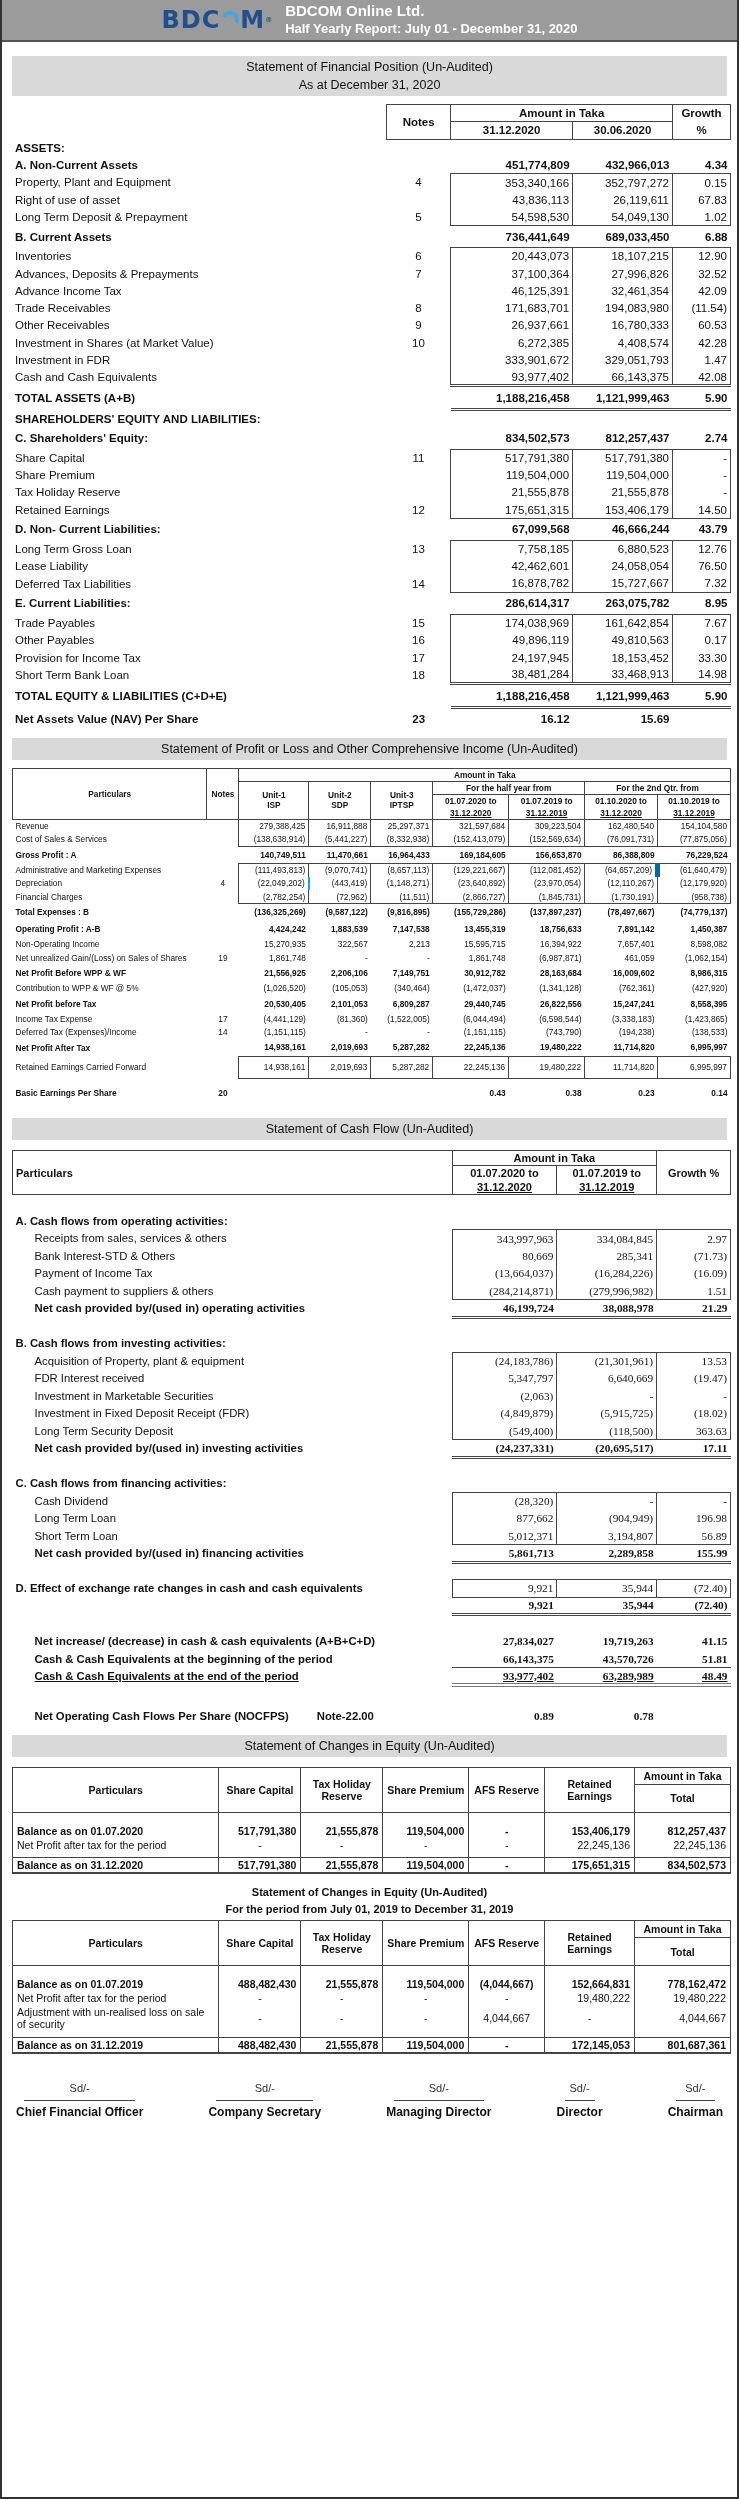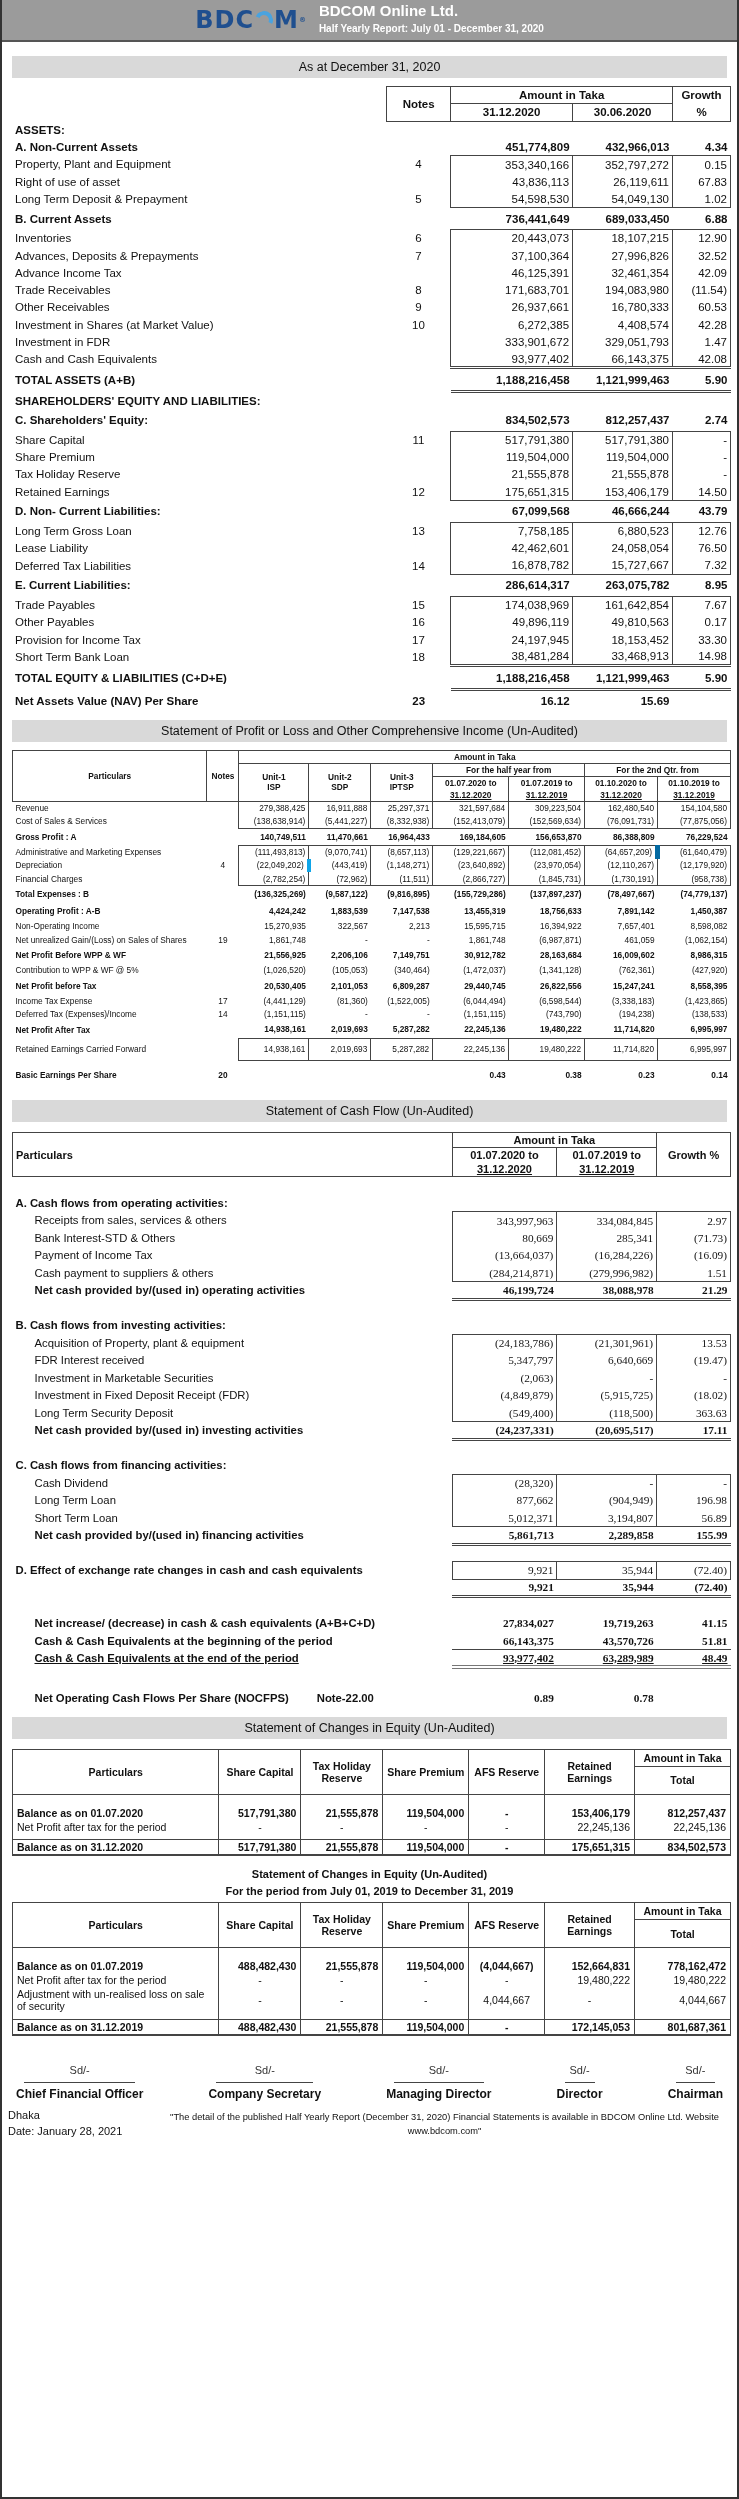--- a/index.html
+++ b/index.html
@@ -4,21 +4,21 @@
 <style>
   * { box-sizing: border-box; margin: 0; padding: 0; }
   body { width: 739px; height: 2499px; background: #fff; font-family: "Liberation Sans", sans-serif; color: #111; overflow: hidden; }
   .page { position: relative; width: 739px; height: 2499px; border: 2px solid #333; border-top: none; }
   .header { height: 42px; background: #9b9b9b; display: flex; align-items: center; justify-content: center; gap: 12px; border-bottom: 2px solid #555; }
   .logo { font-family: "DejaVu Sans", sans-serif; font-weight: 900; font-size: 24px; color: #1f4f8f; letter-spacing: 1px; display: flex; align-items: center; }
   .logo .wave { display: inline-block; width: 18px; height: 18px; border-radius: 50%; border: 4px solid #4aa3df; border-left-color: transparent; border-bottom-color: transparent; margin: 0 1px; transform: rotate(-20deg); }
   .logo sup { font-size: 7px; color: #1f4f8f; }
   .header-text { color: #fff; font-weight: bold; line-height: 18px; }
   .header-text .t1 { font-size: 15px; }
-  .header-text .t2 { font-size: 10px; }
+  .header-text .t2 { font-size: 13px; }
   .banner { background: #d9d9d9; margin: 0 10px; text-align: center; font-size: 12.5px; line-height: 18px; padding: 2px 0; }
   table { border-collapse: collapse; }
   .fp { margin: 0 10px; width: 719px; font-size: 11.5px; }
   .fp td { height: 17.3px; padding: 0 3px; white-space: nowrap; }
   .num { text-align: right; }
   .c { text-align: center; }
   .b { font-weight: bold; }
   .box { border-left: 1.5px solid #444; border-right: 1.5px solid #444; }
   .boxtop { border-top: 1.5px solid #444; }
   .boxbot { border-bottom: 1.5px solid #444; }
@@ -56,20 +56,21 @@
         <sup>®</sup>
     </div>
     <div class="header-text">
       <div class="t1">BDCOM Online Ltd.</div>
       <div class="t2">Half Yearly Report: July 01 - December 31, 2020</div>
     </div>
   </div>
 
   <div style="height:14px"></div>
   <div class="banner">
+    <div>Statement of Financial Position (Un-Audited)</div>
     <div>As at December 31, 2020</div>
   </div>
   <div style="height:8px"></div>
   <table class="fp" id="fp-table">
     <colgroup>
         <col style="width:375px">
         <col style="width:64px">
         <col style="width:122px">
         <col style="width:100px">
         <col style="width:58px">
@@ -400,21 +401,21 @@
           <td class="num" style="border-left:1px solid #444;border-right:1px solid #444;border-top:1px solid #444;">(9,070,741)</td>
           <td class="num" style="border-left:1px solid #444;border-right:1px solid #444;border-top:1px solid #444;">(8,657,113)</td>
           <td class="num" style="border-left:1px solid #444;border-right:1px solid #444;border-top:1px solid #444;">(129,221,667)</td>
           <td class="num" style="border-left:1px solid #444;border-right:1px solid #444;border-top:1px solid #444;">(112,081,452)</td>
           <td class="num" style="border-left:1px solid #444;border-right:1px solid #444;border-top:1px solid #444;">(64,657,209)</td>
           <td class="num" style="border-left:5px solid #0369a1;border-right:1px solid #444;border-top:1px solid #444;">(61,640,479)</td>
         </tr>
         <tr style="">
           <td style="white-space:normal">Depreciation</td>
           <td class="c">4</td>
-          <td class="num" style="border-left:1px solid #444;border-right:4px solid #0ea5e9;">(22,049,202)</td>
+          <td class="num" style="border-left:1px solid #444;border-right:2px solid #0ea5e9;">(22,049,202)</td>
           <td class="num" style="border-left:1px solid #444;border-right:1px solid #444;">(443,419)</td>
           <td class="num" style="border-left:1px solid #444;border-right:1px solid #444;">(1,148,271)</td>
           <td class="num" style="border-left:1px solid #444;border-right:1px solid #444;">(23,640,892)</td>
           <td class="num" style="border-left:1px solid #444;border-right:1px solid #444;">(23,970,054)</td>
           <td class="num" style="border-left:1px solid #444;border-right:1px solid #444;">(12,110,267)</td>
           <td class="num" style="border-left:1px solid #444;border-right:1px solid #444;">(12,179,920)</td>
         </tr>
         <tr style="">
           <td style="white-space:normal">Financial Charges</td>
           <td class="c"></td>
@@ -932,20 +933,13 @@
       <div class="sig">
      <div class="sd">Sd/-</div>
      <div class="role">Director</div>
    </div>
       <div class="sig">
      <div class="sd">Sd/-</div>
      <div class="role">Chairman</div>
    </div>
     </div>
 
-  <div class="foot">
-    <div class="place">
-      <div>Dhaka</div>
-      <div>Date: January 28, 2021</div>
-    </div>
-    <div class="note">"The detail of the published Half Yearly Report (December 31, 2020) Financial Statements is available in BDCOM Online Ltd. Website www.bdcom.com"</div>
-  </div>
 </div>
 
 </body></html>

